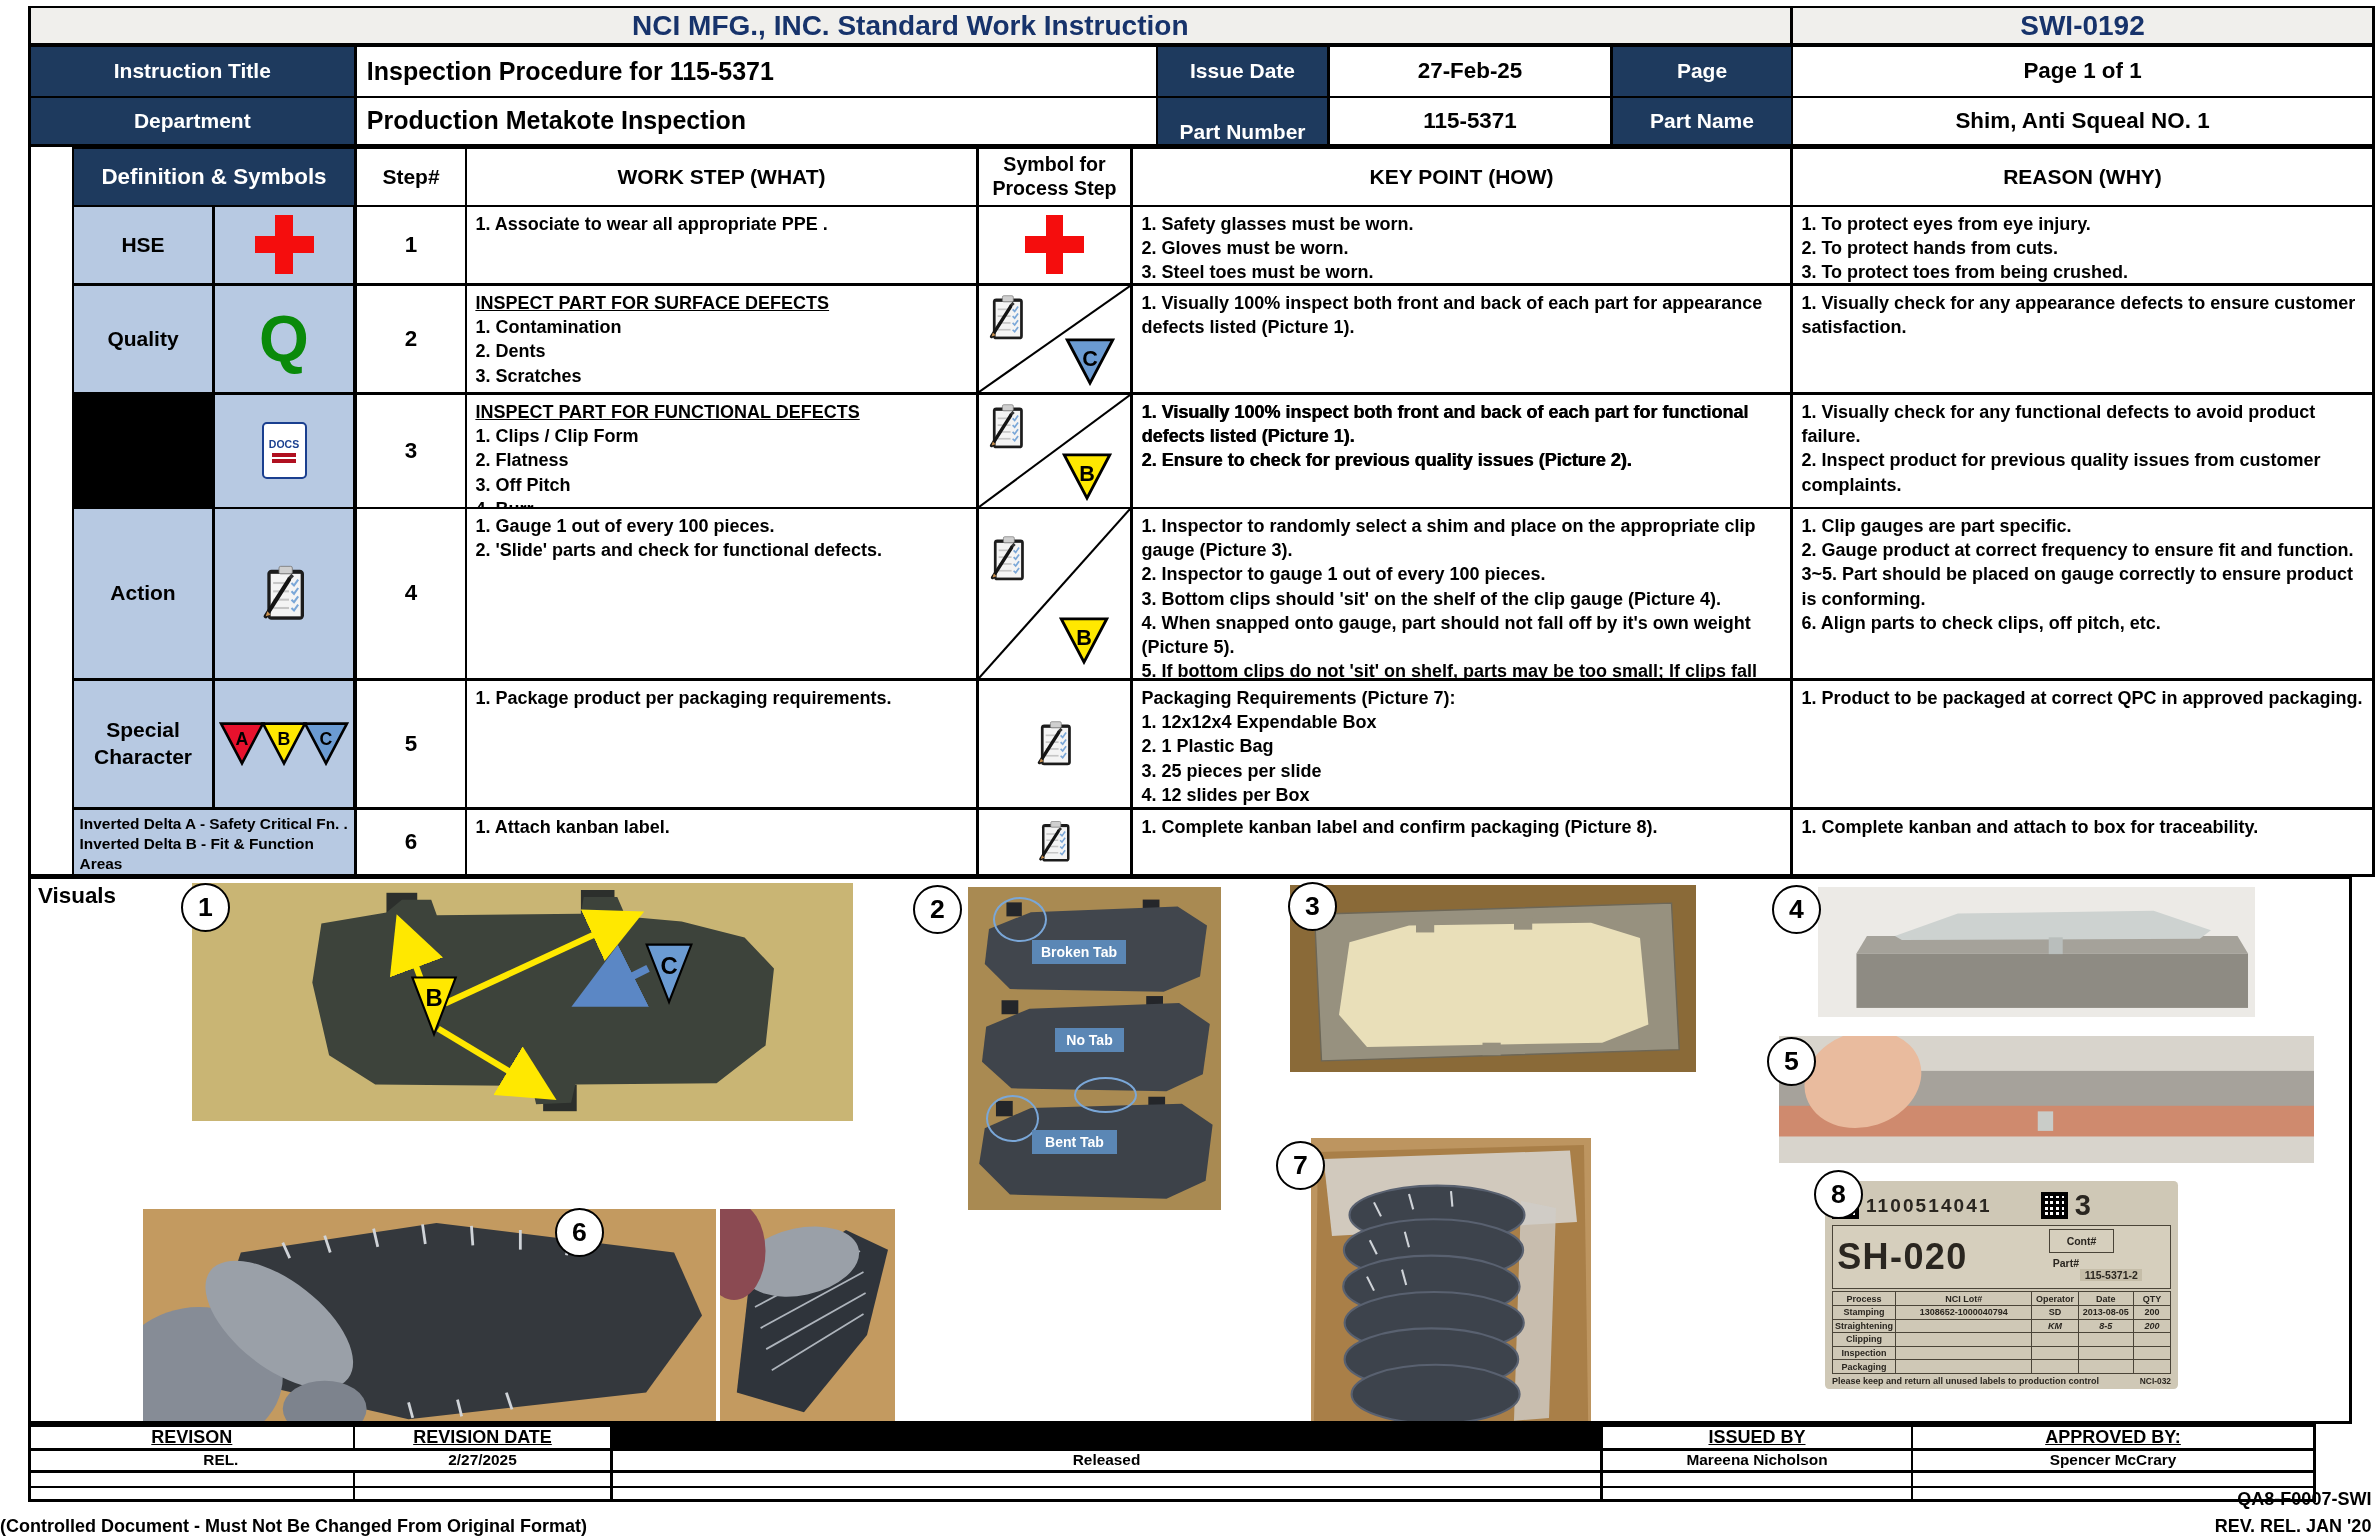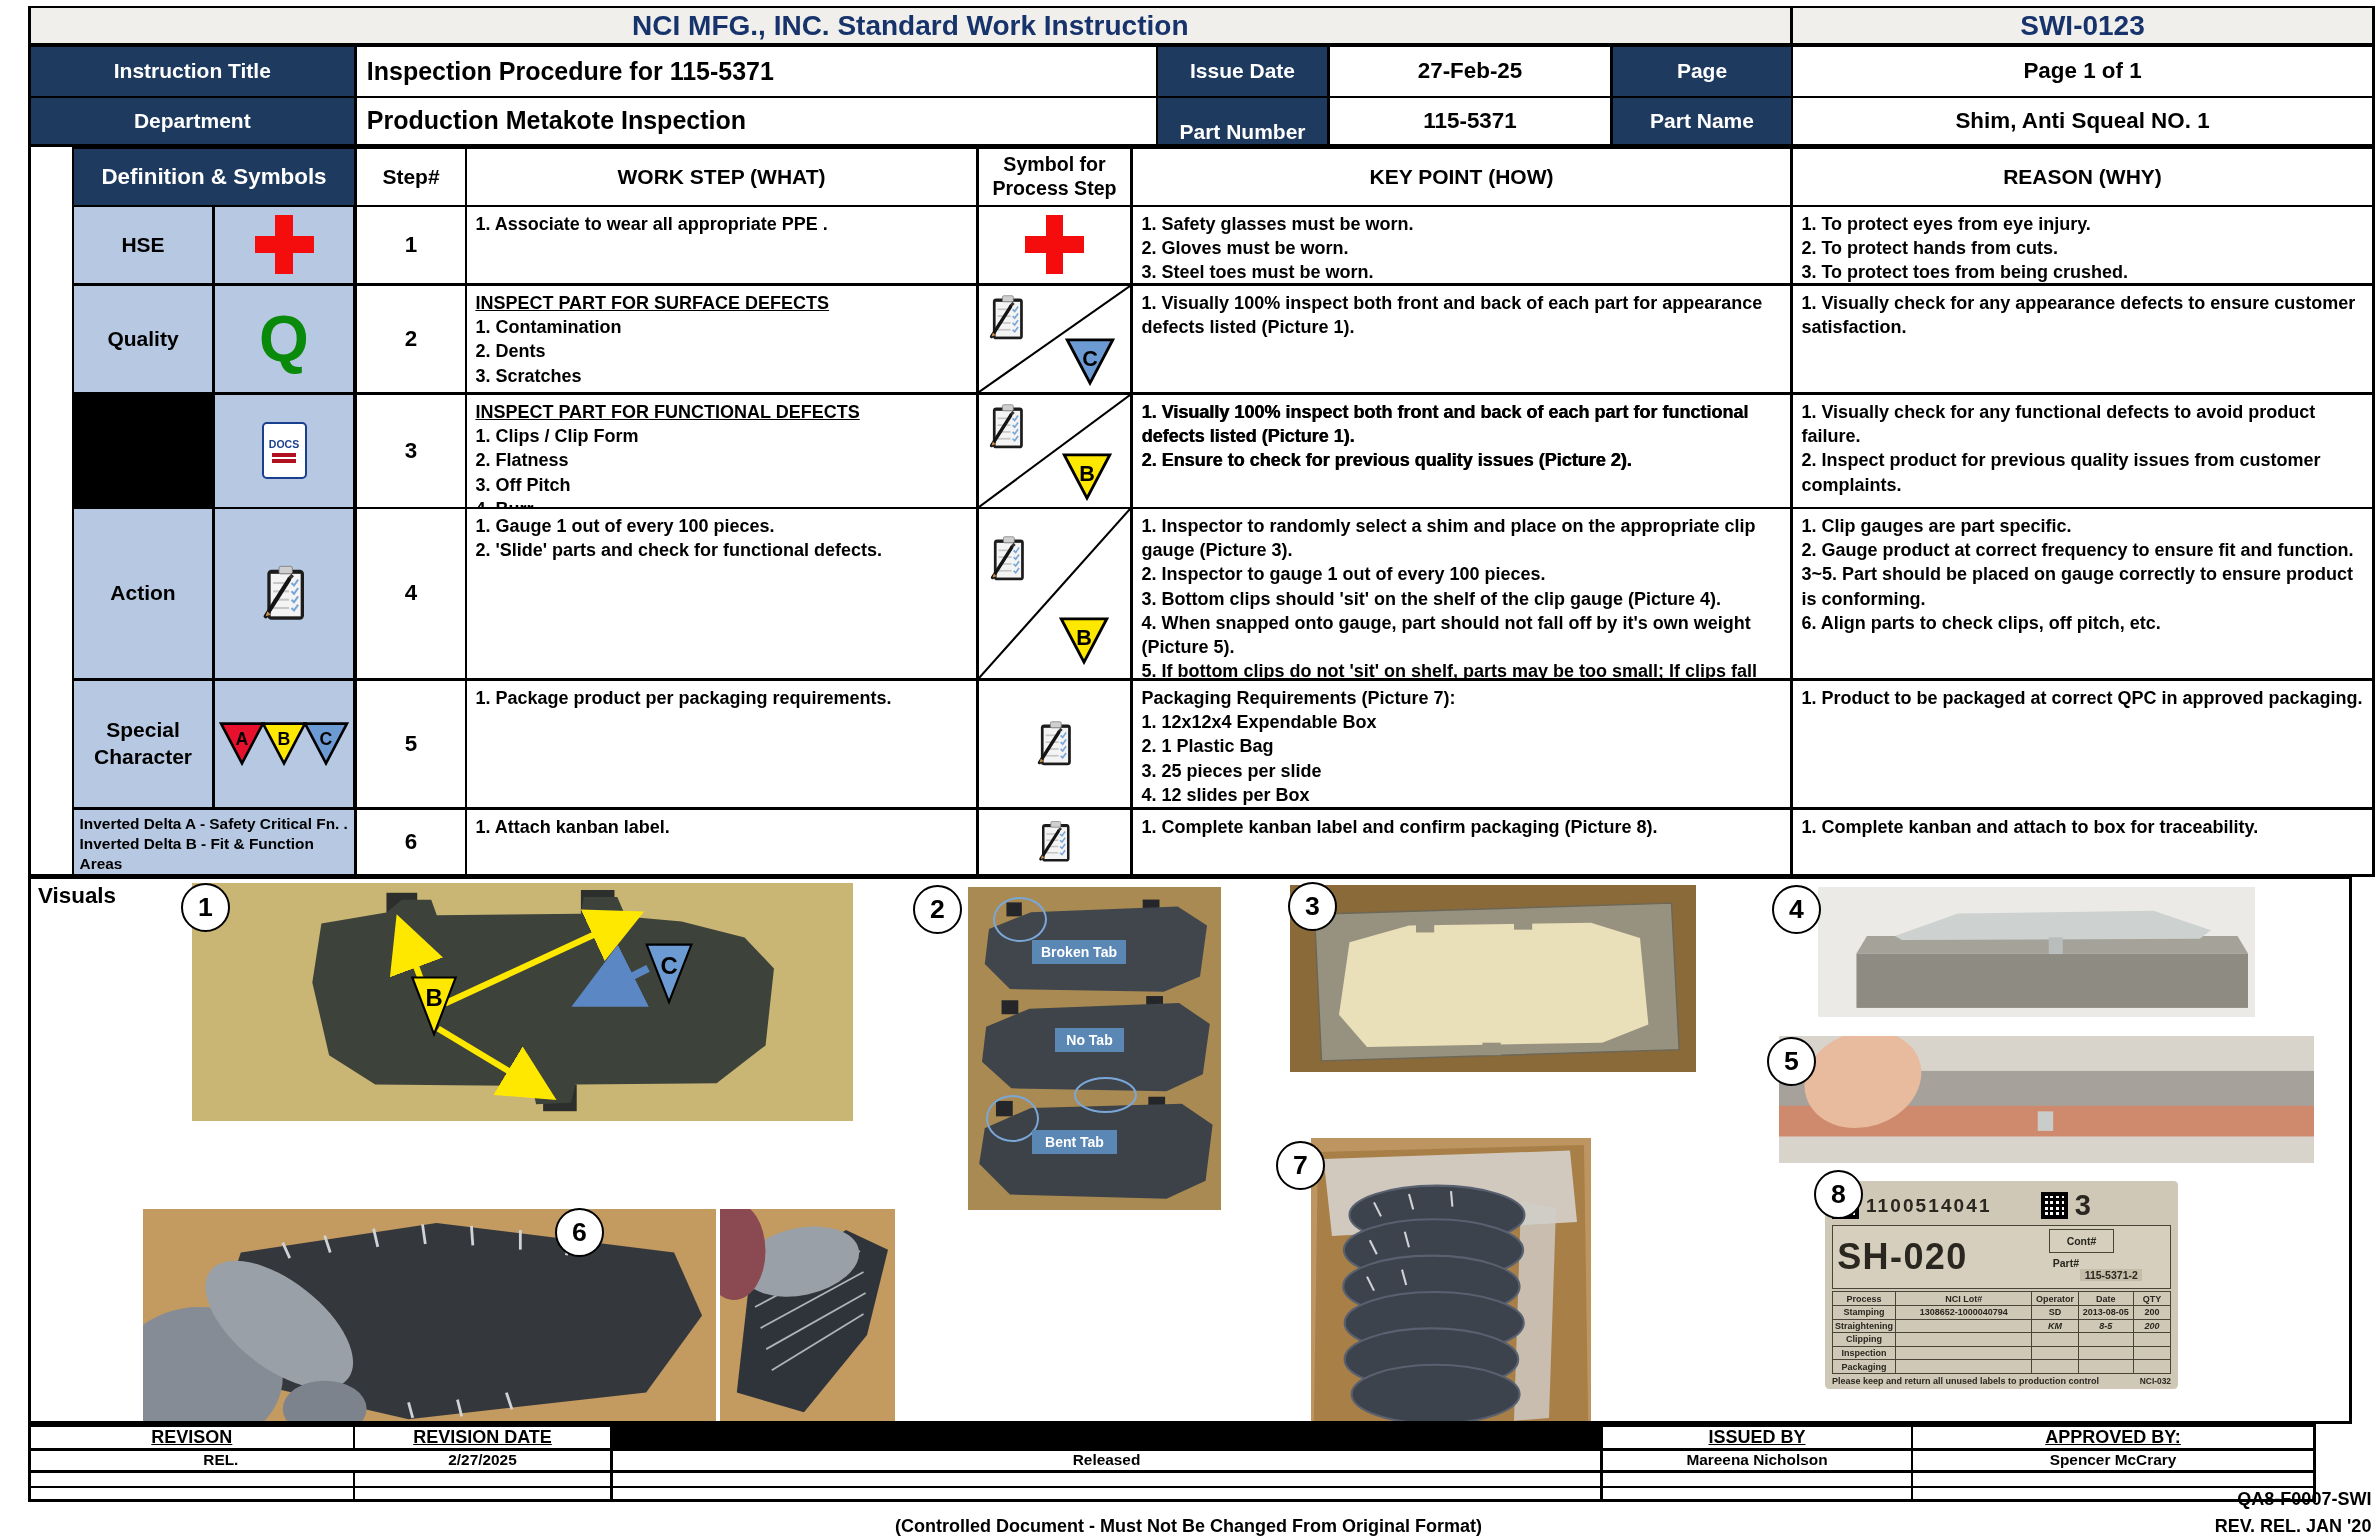--- a/index.html
+++ b/index.html
@@ -51,21 +51,21 @@
 <body>
 
 <div id="page">
 
   <div class="abs tblbg" style="left:28px;top:5.6px;width:2347px;height:871px;">
 
     <div class="cell gray" style="left:2.8px;top:2.8px;width:1759px;height:35px;">
         <span>NCI MFG., INC. Standard Work Instruction</span>
       </div>
     <div class="cell gray" style="left:1765px;top:2.8px;width:579px;height:35px;">
-        <span>SWI-0123</span>
+        <span>SWI-0192</span>
       </div>
 
     <div class="cell navy" style="left:2.8px;top:41px;width:323px;height:49px;">
         <span>Instruction Title</span>
       </div>
     <div class="cell val36" style="left:329px;top:41px;width:799px;height:49px;">
         <span>Inspection Procedure for 115-5371</span>
       </div>
     <div class="cell navy" style="left:1130px;top:41px;width:169px;height:49px;">
         <span>Issue Date</span>
@@ -667,18 +667,18 @@
     <div class="cell" style="left:1575px;top:49px;width:308px;height:12.6px;"></div>
     <div class="cell" style="left:1885px;top:49px;width:400px;height:12.6px;"></div>
 
     <div class="cell" style="left:2.8px;top:64px;width:322px;height:11.2px;"></div>
     <div class="cell" style="left:327px;top:64px;width:255px;height:11.2px;"></div>
     <div class="cell" style="left:585px;top:64px;width:987px;height:11.2px;"></div>
     <div class="cell" style="left:1575px;top:64px;width:308px;height:11.2px;"></div>
     <div class="cell" style="left:1885px;top:64px;width:400px;height:11.2px;"></div>
   </div>
 
-  <div class="abs foot" style="left:0;top:1516px;width:2377px;text-align:center;"><span>(Controlled Document - Must Not Be Changed From Original Format)</span></div>
+  <div class="abs foot" style="left:0;top:1516px;width:2377px;text-align:left;"><span>(Controlled Document - Must Not Be Changed From Original Format)</span></div>
   <div class="abs foot" style="right:5.6px;top:1489px;text-align:right;"><span>QA8-F0007-SWI</span></div>
   <div class="abs foot" style="right:5.6px;top:1516px;text-align:right;"><span>REV. REL. JAN '20</span></div>
 
 </div>
 
 
 </body></html>

